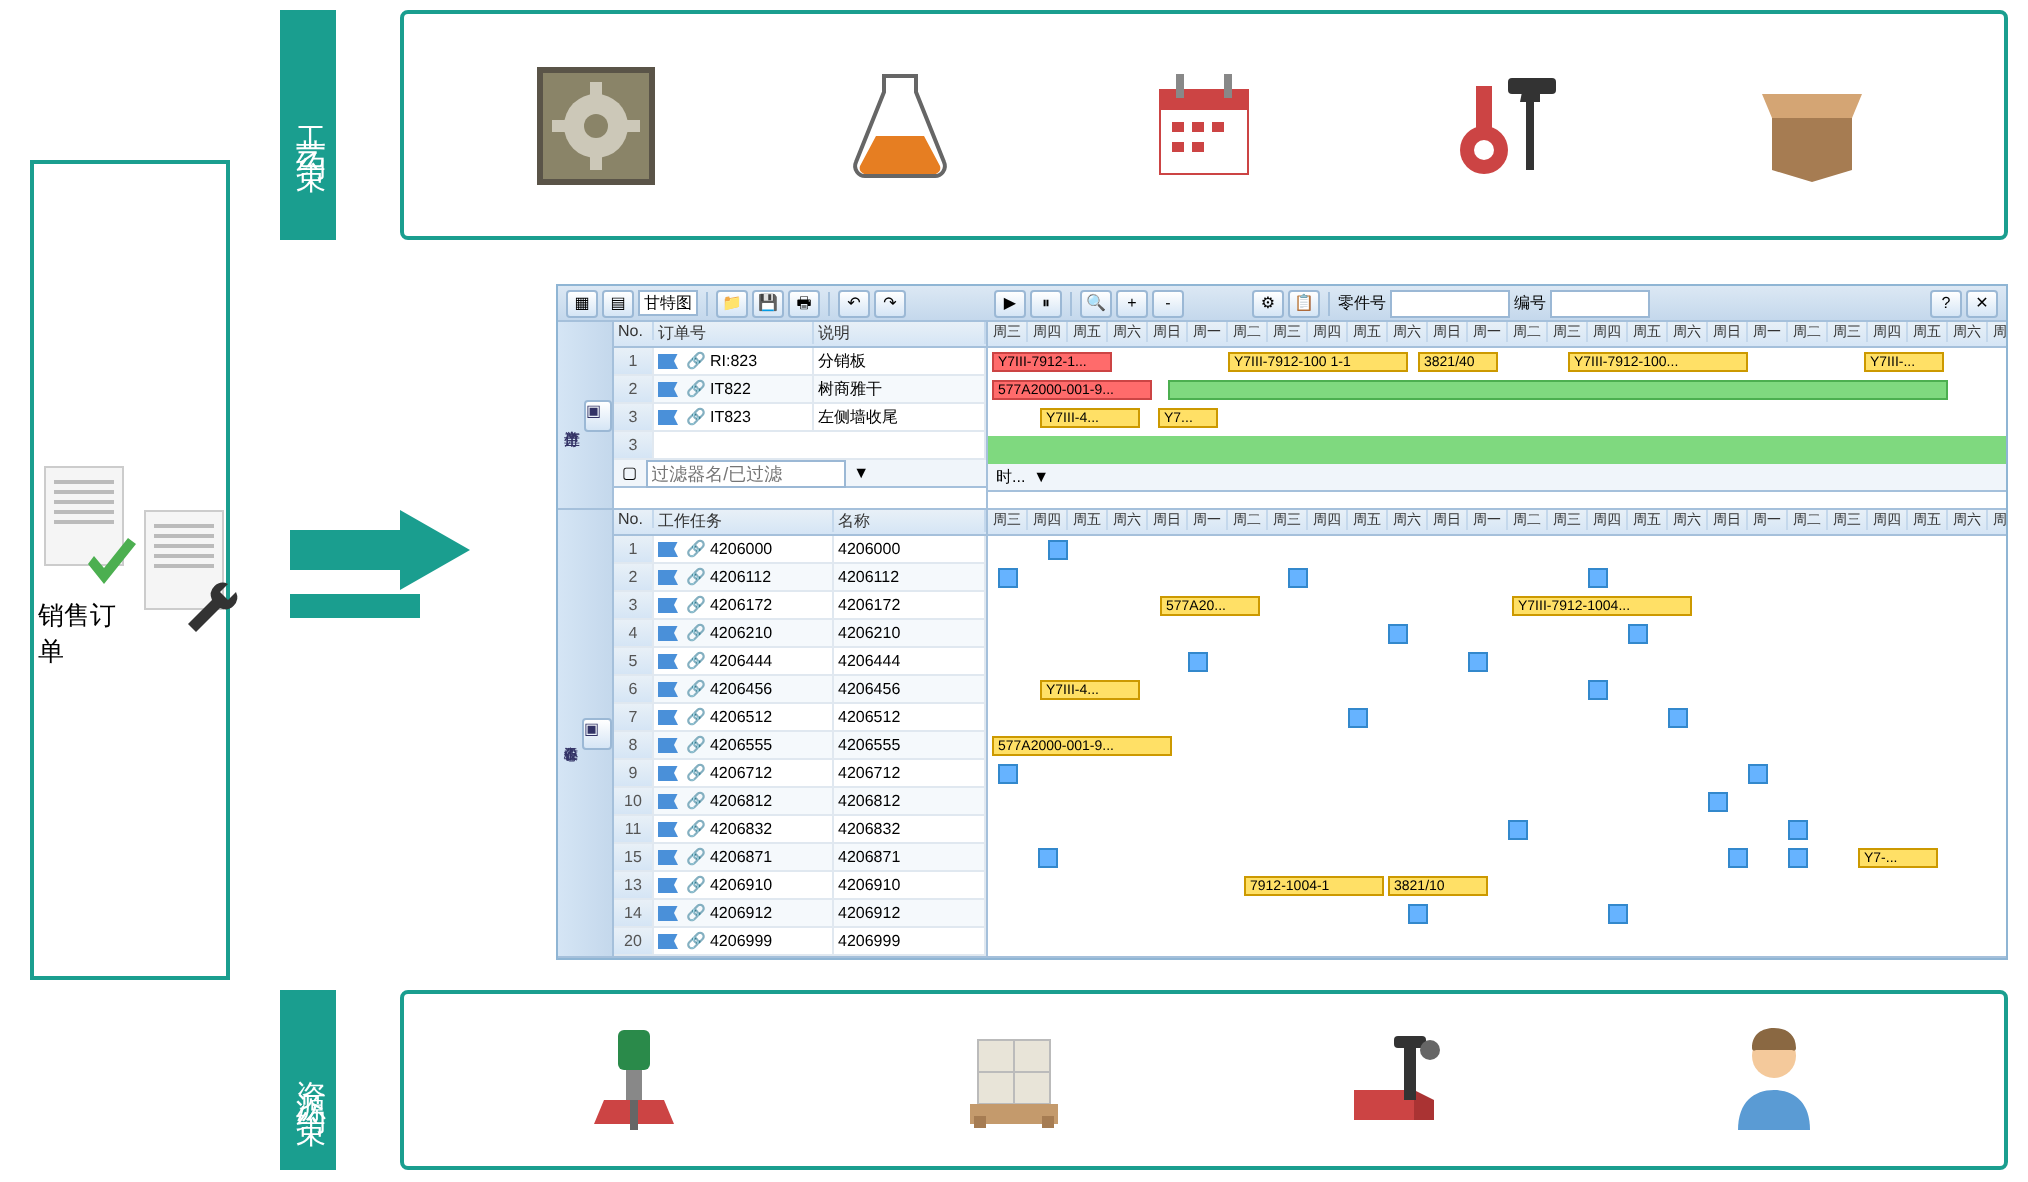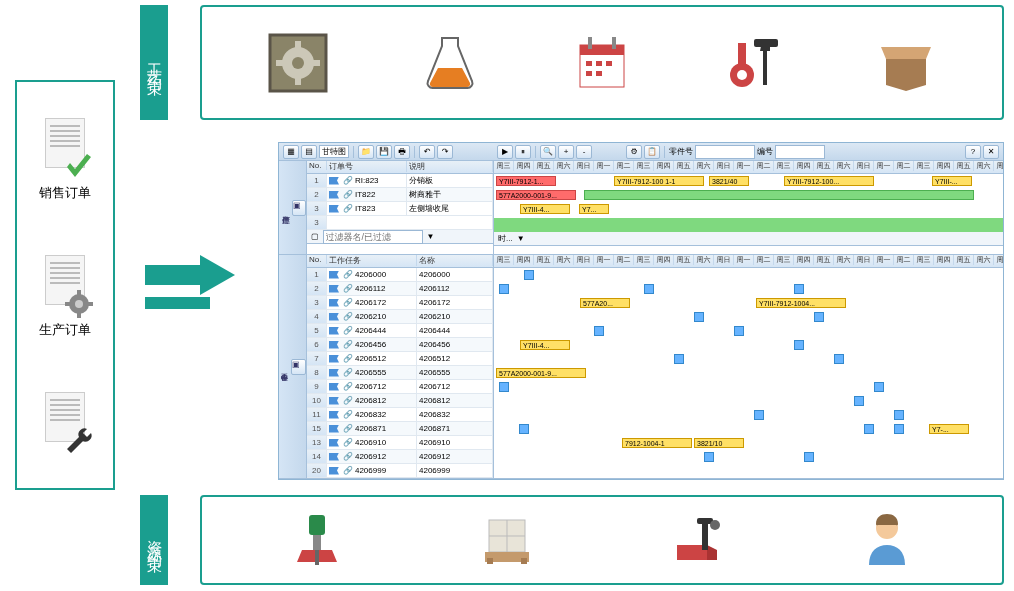--- a/index.html
+++ b/index.html
@@ -1,17 +1,17 @@
 <!DOCTYPE html>
 <html><head>
 <meta charset="utf-8">
 <style>
 *{box-sizing:border-box;margin:0;padding:0}
 body{font-family:"Microsoft YaHei",Arial,sans-serif;background:#fff;width:1014px;height:591px;position:relative;overflow:hidden}
-.left-panel{position:absolute;left:15px;top:80px;width:100px;height:410px;border:2px solid #1a9e8f;background:#fff;display:flex;flex-direction:column;align-items:center;justify-content:space-around;padding:10px 0}
+.left-panel{position:absolute;left:15px;top:80px;width:100px;height:410px;border:2px solid #1a9e8f;background:#fff;display:flex;align-items:center;justify-content:space-around;padding:10px 0}
 .doc-item{display:flex;flex-direction:column;align-items:center;gap:4px}
 .doc-icon{width:50px;height:60px;position:relative}
 .paper{width:40px;height:50px;background:#f5f5f5;border:1px solid #ccc;position:absolute;top:0;left:5px}
 .paper::before{content:"";position:absolute;top:6px;left:4px;right:4px;height:2px;background:#bbb;box-shadow:0 5px 0 #bbb,0 10px 0 #bbb,0 15px 0 #bbb,0 20px 0 #bbb}
 .overlay-icon{position:absolute;bottom:-5px;right:-5px;width:32px;height:32px}
 .doc-label{font-size:13px;background:#fff;padding:2px}
 .vlabel{position:absolute;width:28px;background:#1a9e8f;color:#fff;display:flex;flex-direction:column;align-items:center;justify-content:center;font-size:15px;padding:15px 0;writing-mode:vertical-rl;text-orientation:upright;letter-spacing:6px}
 .vlabel-top{left:140px;top:5px;height:115px}
 .vlabel-bot{left:140px;top:495px;height:90px}
 .hpanel{position:absolute;left:200px;right:10px;border:2px solid #1a9e8f;border-radius:4px;background:#fff;display:flex;align-items:center;justify-content:space-around;padding:5px 20px}
@@ -59,36 +59,20 @@
       <svg class="overlay-icon" viewBox="0 0 32 32">
           <path fill="#4caf50" d="M4 16l8 10L28 6l-4-3-12 15-5-6z"></path>
         </svg>
     </div>
     <div class="doc-label">销售订单</div>
   </div>
   <div class="doc-item">
     <div class="doc-icon">
       <div class="paper"></div>
       <svg class="overlay-icon" viewBox="0 0 32 32">
-          <circle cx="16" cy="16" r="10" fill="#888"></circle>
-          <circle cx="16" cy="16" r="4" fill="#ccc"></circle>
-          <g fill="#888">
-            <rect x="14" y="2" width="4" height="6"></rect>
-            <rect x="14" y="24" width="4" height="6"></rect>
-            <rect x="2" y="14" width="6" height="4"></rect>
-            <rect x="24" y="14" width="6" height="4"></rect>
-          </g>
-        </svg>
-    </div>
-    <div class="doc-label">生产订单</div>
-  </div>
-  <div class="doc-item">
-    <div class="doc-icon">
-      <div class="paper"></div>
-      <svg class="overlay-icon" viewBox="0 0 32 32">
           <path fill="#333" d="M24 4a6 6 0 00-8 8L4 24l4 4 12-12a6 6 0 008-8l-4 4-4-4z"></path>
         </svg>
     </div>
   </div>
 </div>
 
 <div class="vlabel vlabel-top">工艺约束</div>
 <div class="vlabel vlabel-bot">资源约束</div>
 
 <svg class="arrow" viewBox="0 0 100 60">

